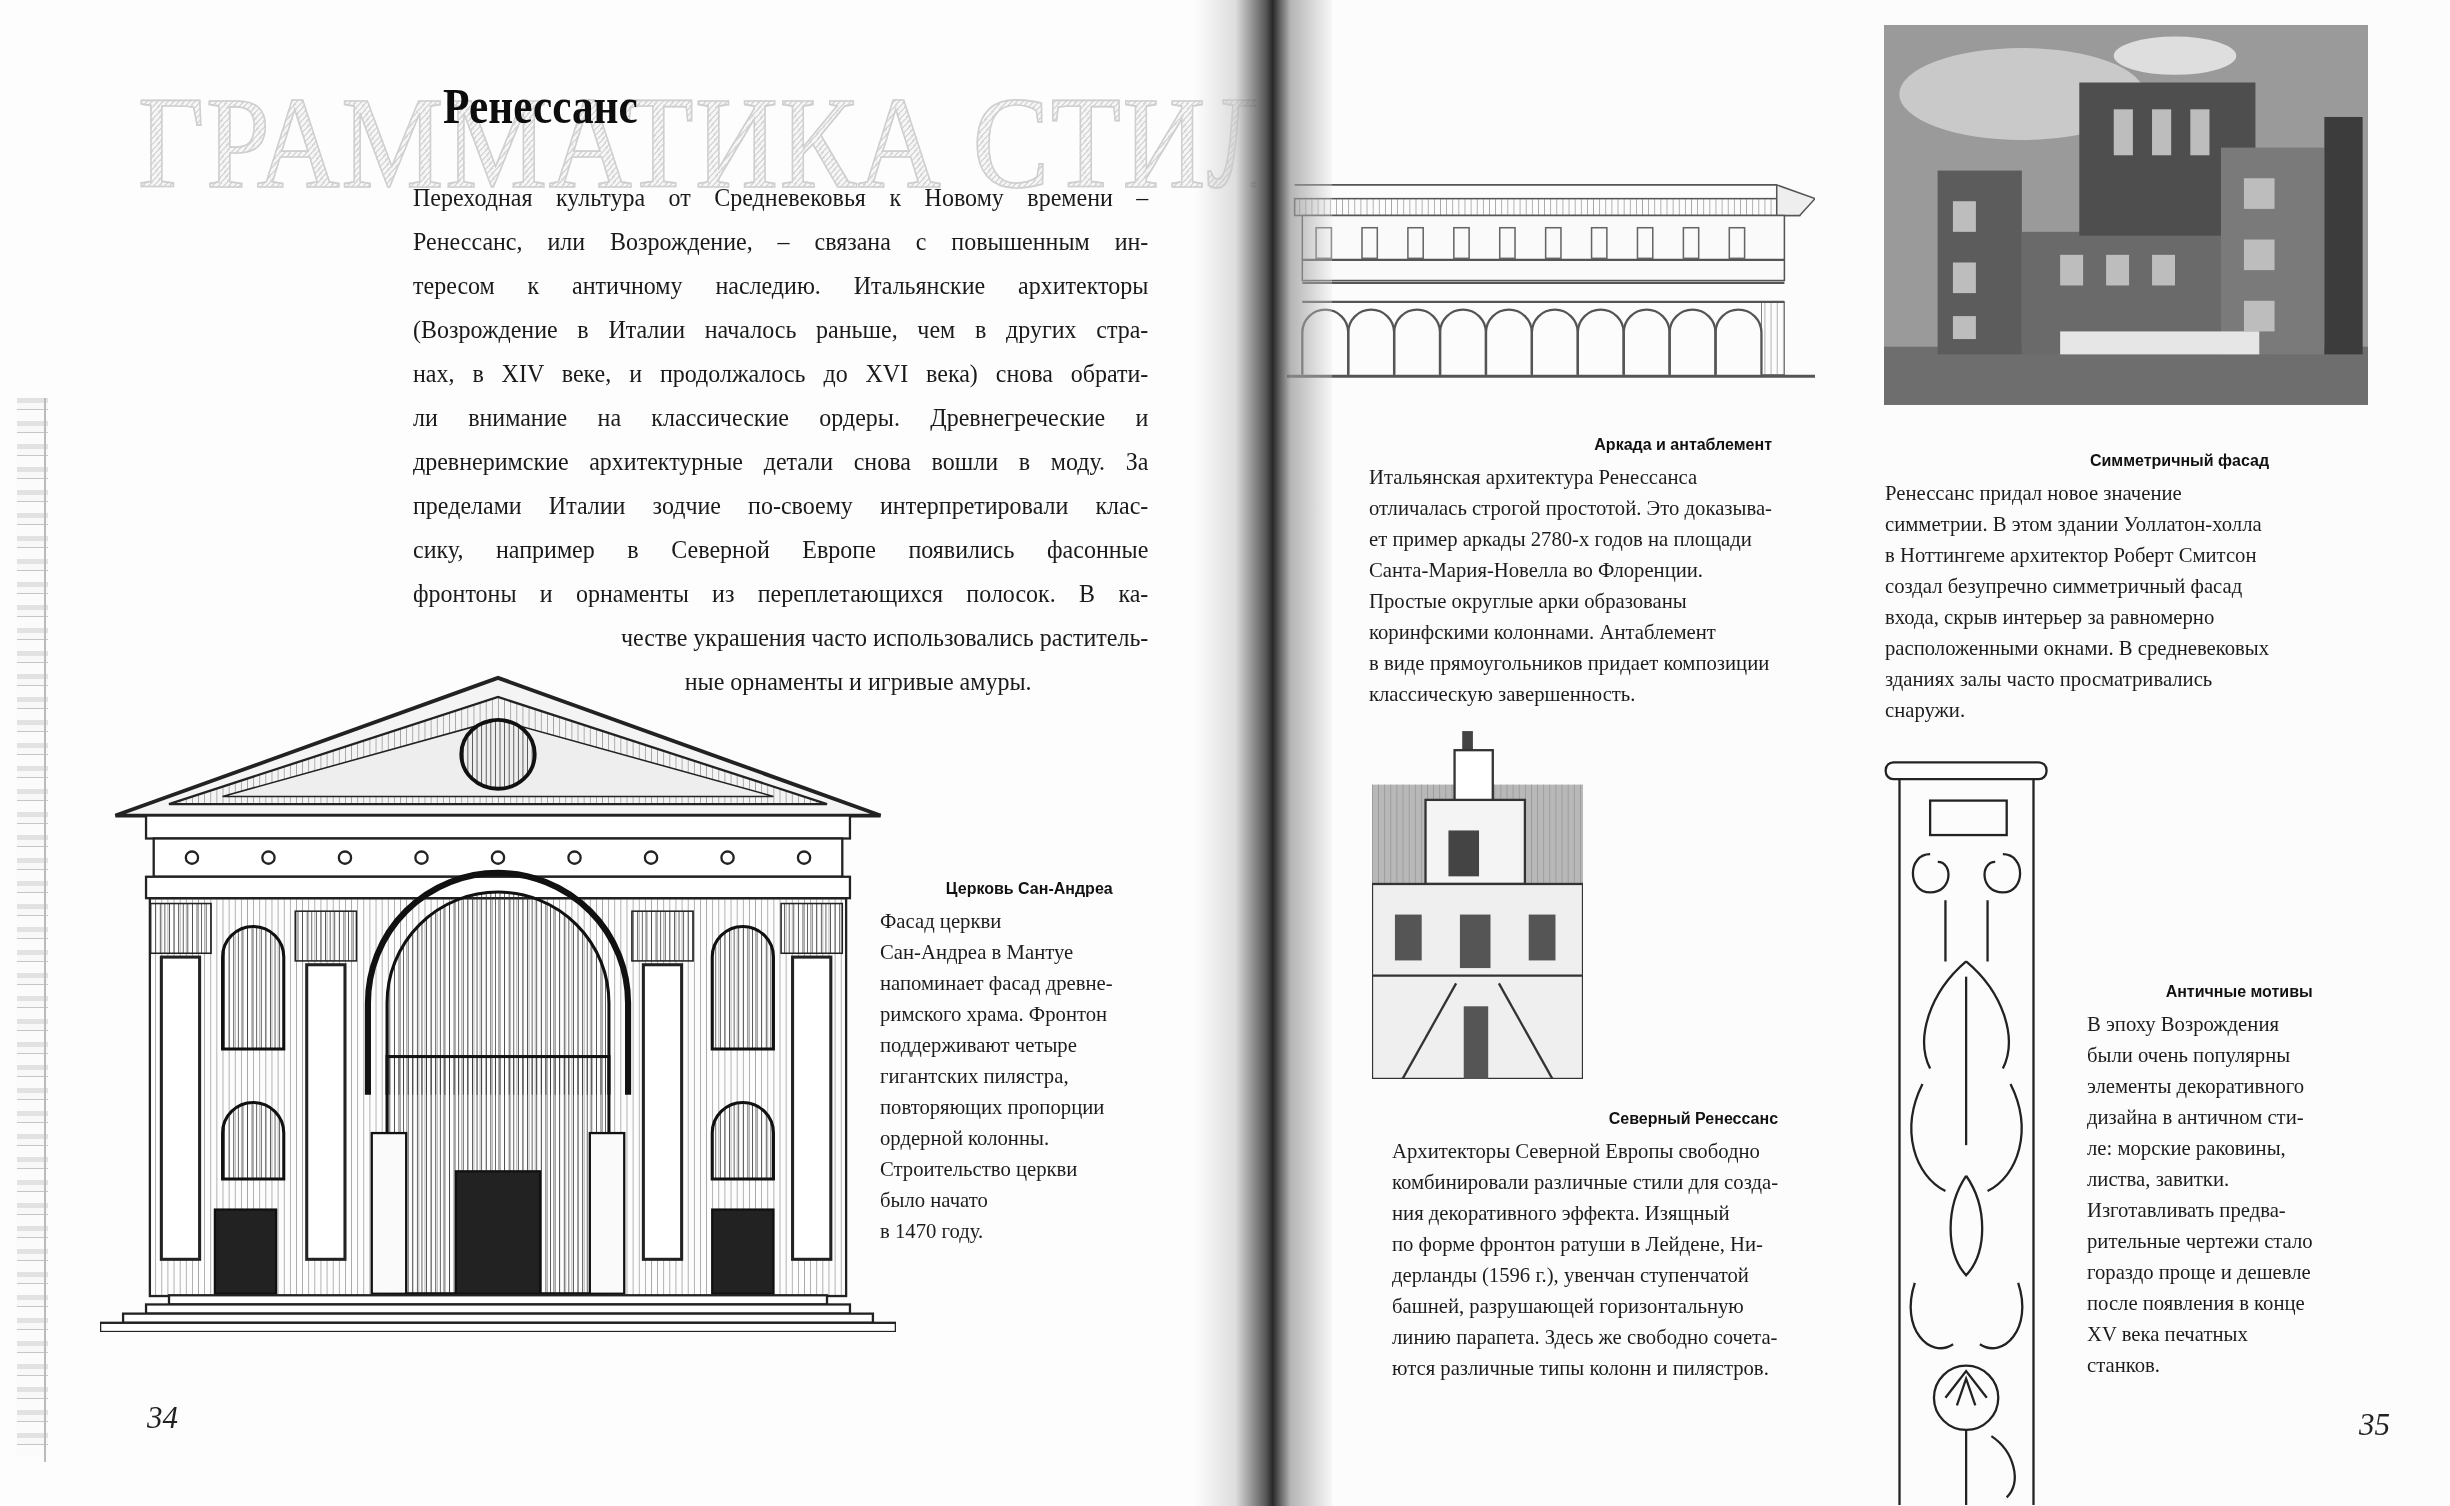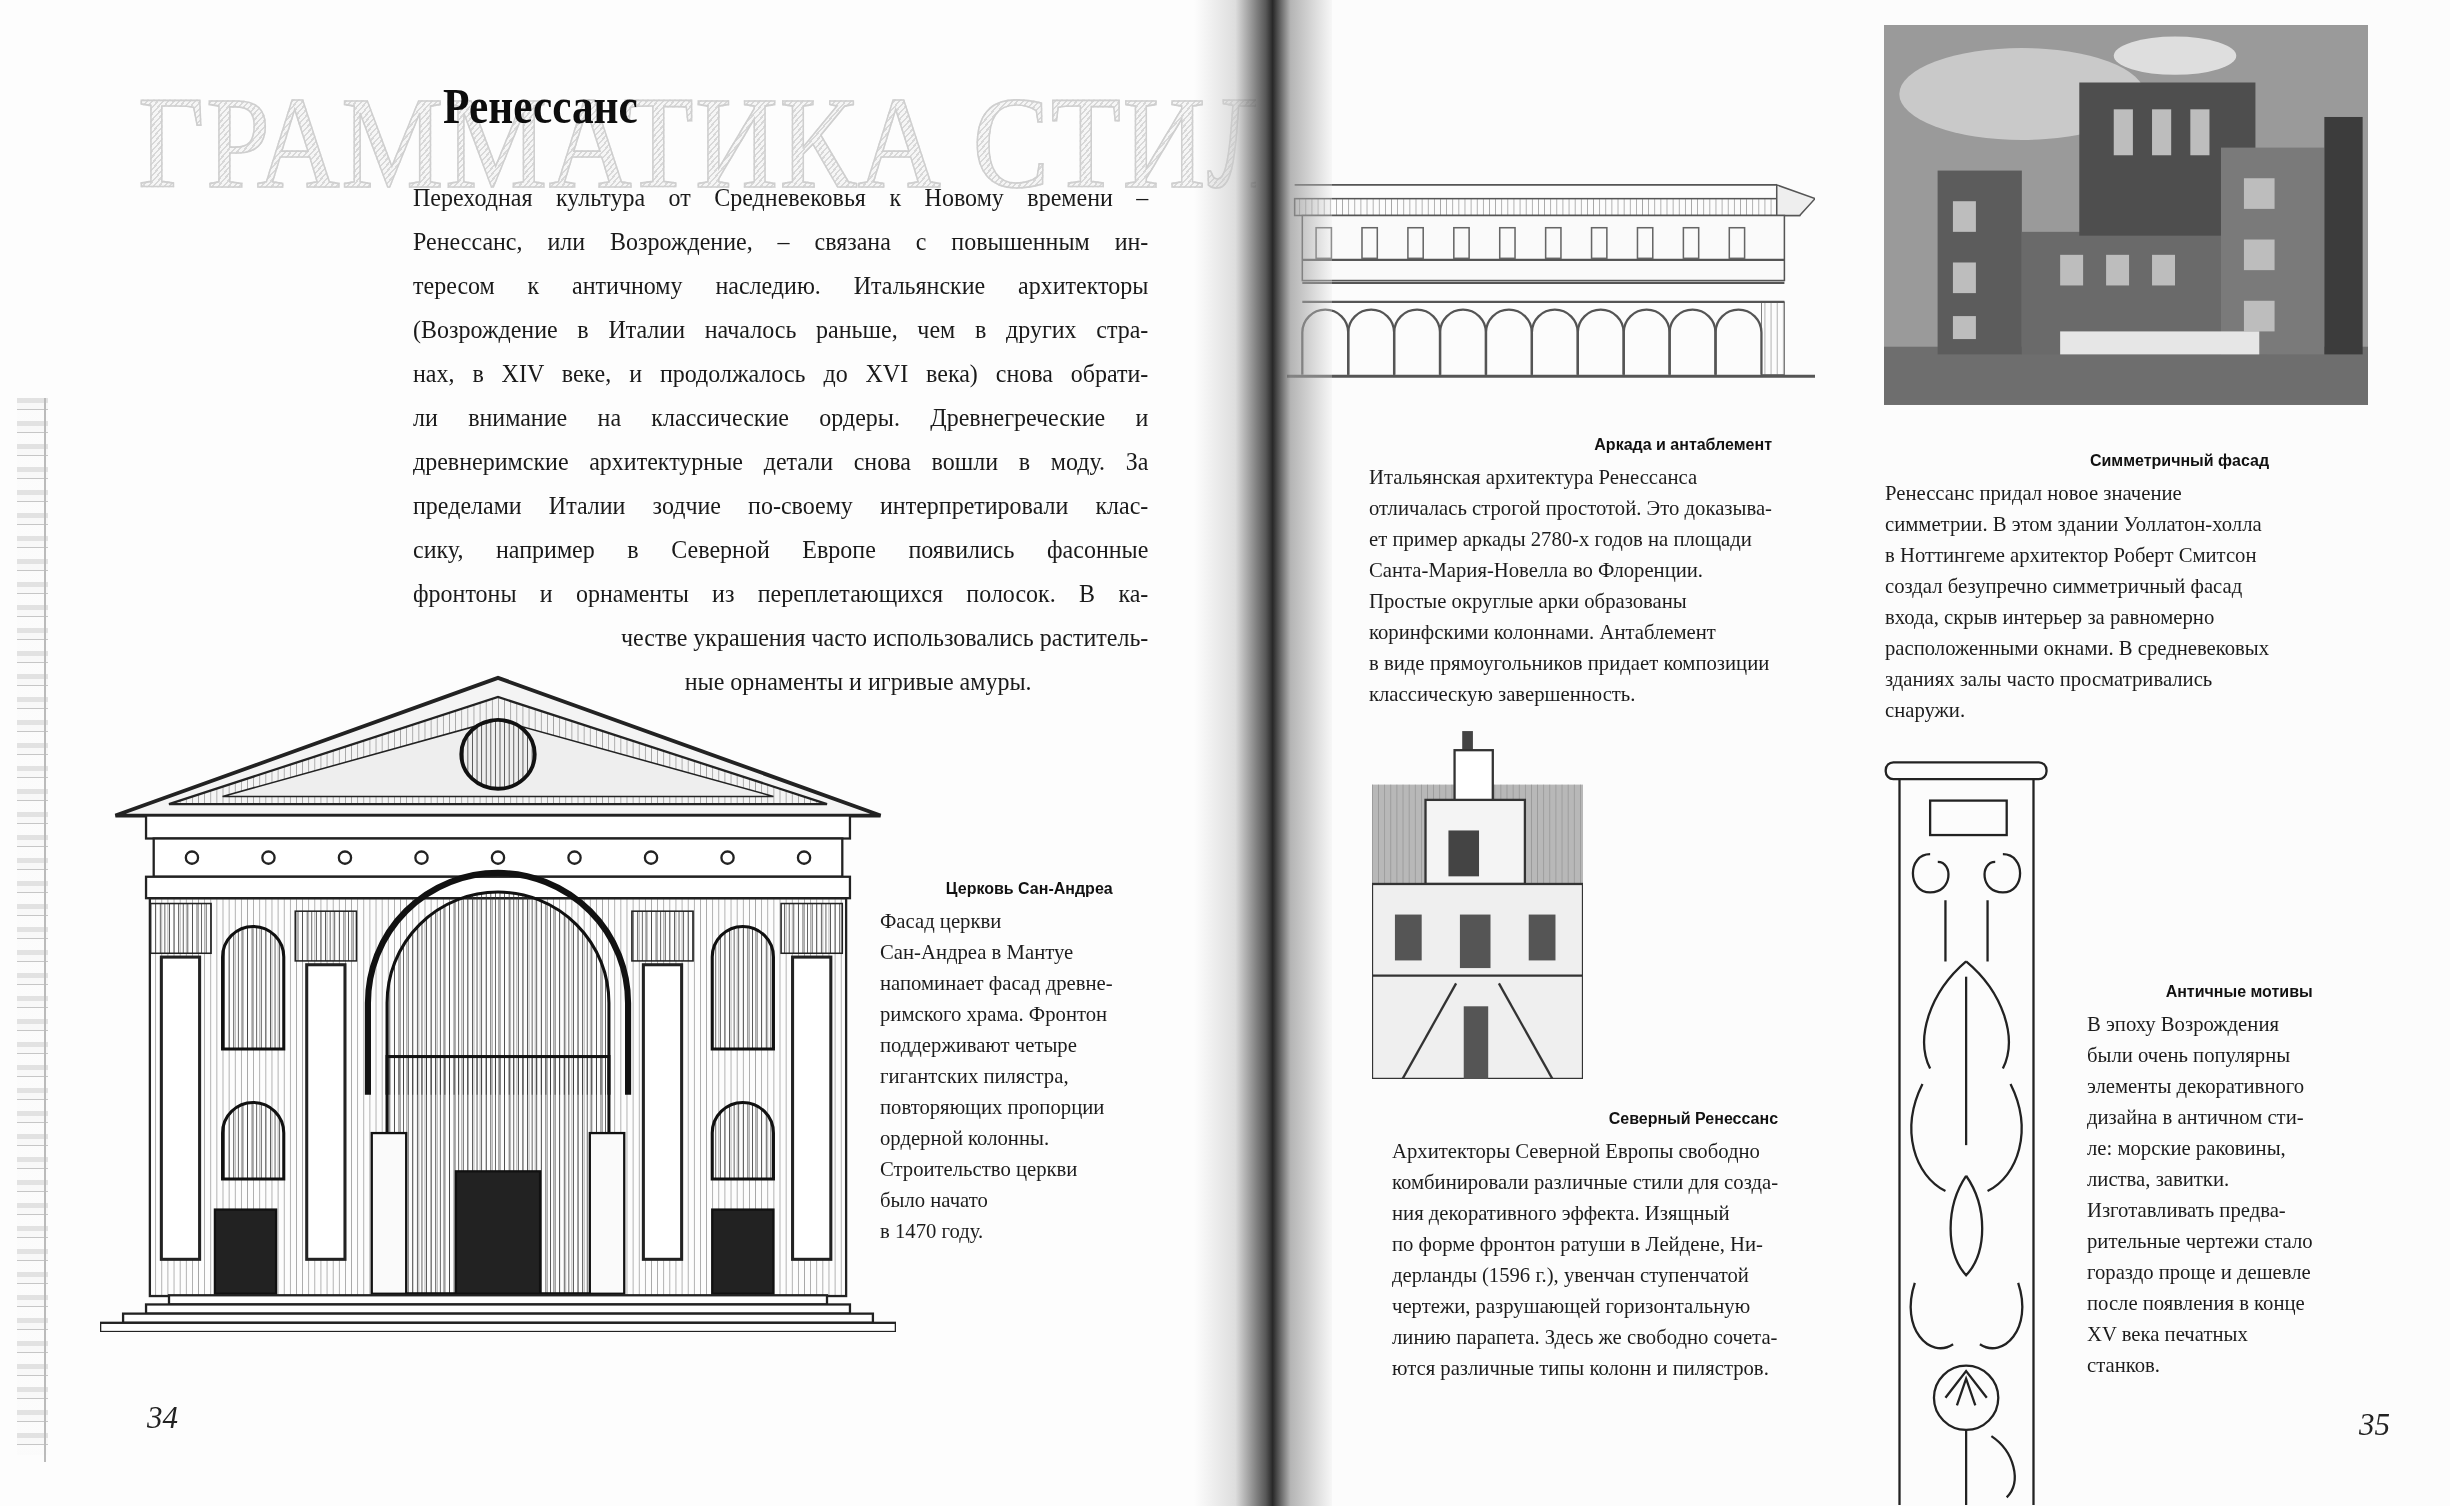--- a/index.html
+++ b/index.html
@@ -299,21 +299,21 @@
     </svg>
   </div>
 
   <div class="caption" style="left:113px;top:1103px;margin-left:23px;">
     <span class="cap-title">Северный Ренессанс</span>
     <span class="cap-line">Архитекторы Северной Европы свободно</span>
     <span class="cap-line">комбинировали различные стили для созда-</span>
     <span class="cap-line">ния декоративного эффекта. Изящный</span>
     <span class="cap-line">по форме фронтон ратуши в Лейдене, Ни-</span>
     <span class="cap-line">дерланды (1596 г.), увенчан ступенчатой</span>
-    <span class="cap-line">чертежи, разрушающей горизонтальную</span>
+    <span class="cap-line">башней, разрушающей горизонтальную</span>
     <span class="cap-line">линию парапета. Здесь же свободно сочета-</span>
     <span class="cap-line">ются различные типы колонн и пилястров.</span>
   </div>
 
   <div class="figure" style="left:628px;top:747px;width:165px;height:758px;">
     <svg viewBox="0 0 215 990">
       <g fill="none" stroke="#222" stroke-width="3">
         <rect x="2" y="20" width="210" height="22" rx="10"></rect>
         <line x1="20" y1="42" x2="20" y2="990"></line>
         <line x1="195" y1="42" x2="195" y2="990"></line>

